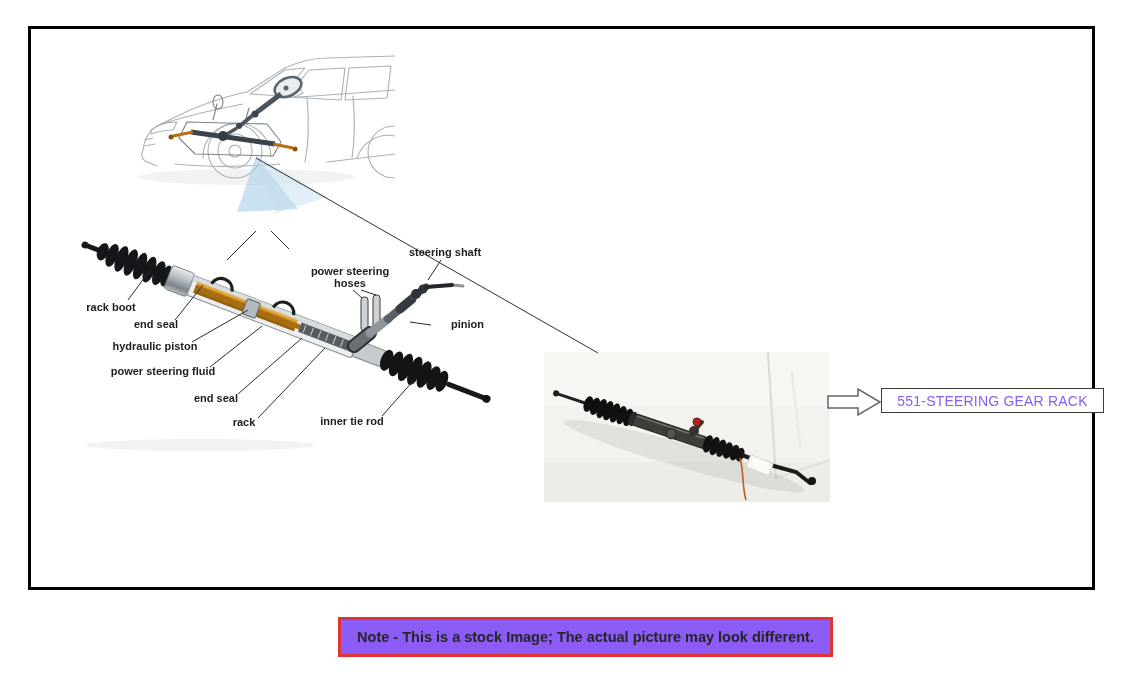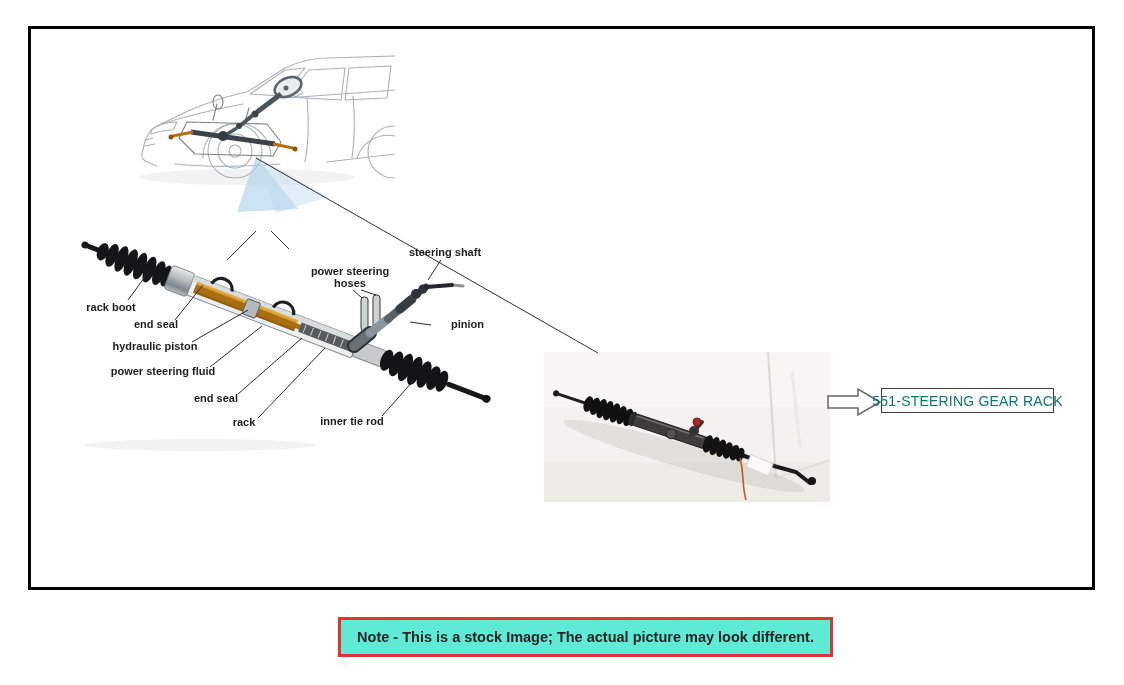--- a/index.html
+++ b/index.html
@@ -11,28 +11,28 @@
   #image-frame {
     left:28px; top:26px; width:1067px; height:564px;
     border:3px solid #000000; box-sizing:border-box; background:transparent;
   }
   #car-illo { left:95px; top:30px; }
   #cutaway  { left:70px; top:230px; }
   #photo    { left:544px; top:352px; }
   #overlay  { left:0; top:0; pointer-events:none; }
   #callout-arrow { left:826px; top:387px; }
   #callout-label {
-    left:881px; top:388px; width:173px; height:25px;
+    left:881px; top:388px; width:223px; height:25px;
     border:1px solid #3c3c3c; background:#ffffff; box-sizing:border-box;
     display:flex; align-items:center; justify-content:center;
-    font-size:14px; color:#0f766e; white-space:nowrap; letter-spacing:0.2px;
+    font-size:14px; color:#8b5cf6; white-space:nowrap; letter-spacing:0.2px;
   }
   #note-box {
     left:338px; top:617px; width:495px; height:40px;
-    border:3px solid #e23333; box-sizing:border-box; background:#5eead4;
+    border:3px solid #e23333; box-sizing:border-box; background:#8b5cf6;
     display:flex; align-items:center; justify-content:center;
     font-weight:bold; font-size:14.5px; color:#262626; white-space:nowrap;
   }
   .dl { font-family:"Liberation Sans", sans-serif; font-size:11px; font-weight:700; fill:#1d1d1d; }
   .ld { stroke:#2b2b2b; stroke-width:1; fill:none; }
   .car { stroke:#a9b1b7; stroke-width:1.1; fill:none; stroke-linecap:round; stroke-linejoin:round; }
 </style>
 </head>
 <body>
 

